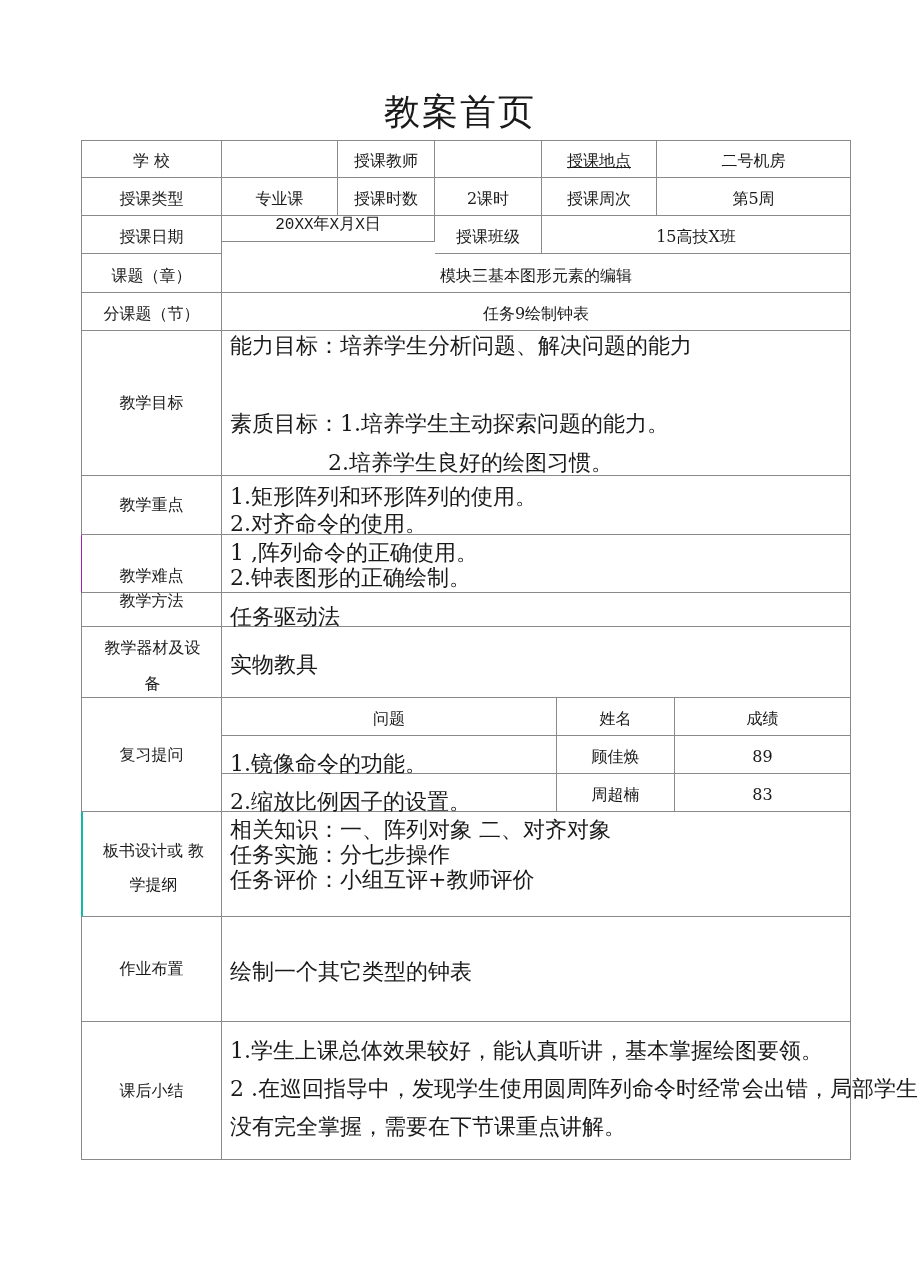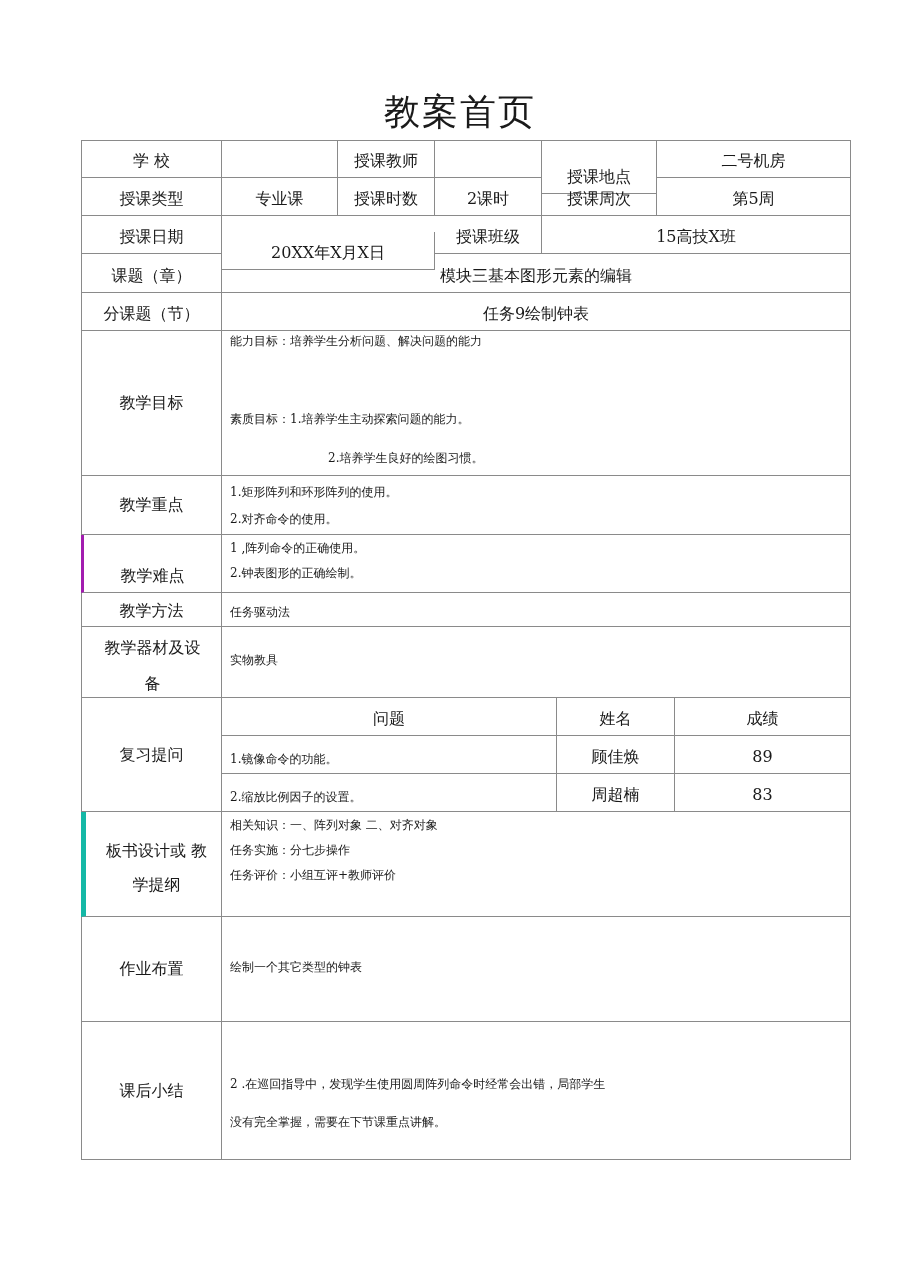--- a/index.html
+++ b/index.html
@@ -17,45 +17,45 @@
     position: absolute; box-sizing: border-box;
     border-right: 1px solid #8a8a8a; border-bottom: 1px solid #8a8a8a;
     font-size: 16px; line-height: 1;
   }
   .frame {
     position: absolute; left: 81px; top: 140px; width: 770px; height: 1020px;
     box-sizing: border-box; border-top: 1px solid #8a8a8a; border-left: 1px solid #8a8a8a;
   }
   .c { display: flex; align-items: flex-end; justify-content: center; padding-bottom: 8px; }
   .cm { display: flex; align-items: center; justify-content: center; text-align: center; }
-  .line { position: absolute; left: 8px; font-size: 12px; white-space: nowrap; }
+  .line { position: absolute; left: 8px; font-size: 22px; white-space: nowrap; }
 </style>
 </head>
 <body>
 
 <div class="title">教案首页</div>
 
 <div class="frame"></div>
 
 <div class="cell c" style="left:81px;top:140px;width:141px;height:38px;border-left:1px solid #8a8a8a;border-top:1px solid #8a8a8a;">学  校</div>
 <div class="cell c" style="left:222px;top:140px;width:116px;height:38px;border-top:1px solid #8a8a8a;"></div>
 <div class="cell c" style="left:338px;top:140px;width:97px;height:38px;border-top:1px solid #8a8a8a;">授课教师</div>
 <div class="cell c" style="left:435px;top:140px;width:107px;height:38px;border-top:1px solid #8a8a8a;"></div>
-<div class="cell c" style="left:542px;top:140px;width:115px;height:54px;border-top:1px solid #8a8a8a;">授课地点</div>
+<div class="cell c" style="left:542px;top:140px;width:115px;height:38px;border-top:1px solid #8a8a8a;text-decoration:underline;">授课地点</div>
 <div class="cell c" style="left:657px;top:140px;width:194px;height:38px;border-top:1px solid #8a8a8a;">二号机房</div>
 
 <div class="cell c" style="left:81px;top:178px;width:141px;height:38px;border-left:1px solid #8a8a8a;">授课类型</div>
 <div class="cell c" style="left:222px;top:178px;width:116px;height:38px;">专业课</div>
 <div class="cell c" style="left:338px;top:178px;width:97px;height:38px;">授课时数</div>
 <div class="cell c" style="left:435px;top:178px;width:107px;height:38px;">2课时</div>
 <div class="cell c" style="left:542px;top:178px;width:115px;height:38px;">授课周次</div>
 <div class="cell c" style="left:657px;top:178px;width:194px;height:38px;">第5周</div>
 
 <div class="cell c" style="left:81px;top:216px;width:141px;height:38px;border-left:1px solid #8a8a8a;">授课日期</div>
-<div class="cell c" style="left:222px;top:232px;width:213px;height:38px;">20XX年X月X日</div>
+<div class="cell c" style="left:222px;top:204px;width:213px;height:38px;font-family:Liberation Mono, monospace;">20XX年X月X日</div>
 <div class="cell c" style="left:435px;top:216px;width:107px;height:38px;">授课班级</div>
 <div class="cell c" style="left:542px;top:216px;width:309px;height:38px;">15高技X班</div>
 
 <div class="cell c" style="left:81px;top:254px;width:141px;height:39px;border-left:1px solid #8a8a8a;">课题（章）</div>
 <div class="cell c" style="left:222px;top:254px;width:629px;height:39px;">模块三基本图形元素的编辑</div>
 
 <div class="cell c" style="left:81px;top:293px;width:141px;height:38px;border-left:1px solid #8a8a8a;">分课题（节）</div>
 <div class="cell c" style="left:222px;top:293px;width:629px;height:38px;">任务9绘制钟表</div>
 
 <div class="cell cm" style="left:81px;top:331px;width:141px;height:145px;border-left:1px solid #8a8a8a;">教学目标</div>
@@ -64,27 +64,27 @@
   <div class="line" style="top:82px;">素质目标：1.培养学生主动探索问题的能力。</div>
   <div class="line" style="top:121px;left:106px;">2.培养学生良好的绘图习惯。</div>
 </div>
 
 <div class="cell cm" style="left:81px;top:476px;width:141px;height:59px;border-left:1px solid #8a8a8a;">教学重点</div>
 <div class="cell" style="left:222px;top:476px;width:629px;height:59px;">
   <div class="line" style="top:10px;">1.矩形阵列和环形阵列的使用。</div>
   <div class="line" style="top:37px;">2.对齐命令的使用。</div>
 </div>
 
-<div class="cell c" style="left:81px;top:535px;width:141px;height:58px;border-left:3px solid #a21caf;">教学难点</div>
+<div class="cell c" style="left:81px;top:535px;width:141px;height:58px;border-left:1px solid #a21caf;">教学难点</div>
 <div class="cell" style="left:222px;top:535px;width:629px;height:58px;">
   <div class="line" style="top:7px;">1 ,阵列命令的正确使用。</div>
   <div class="line" style="top:32px;">2.钟表图形的正确绘制。</div>
 </div>
 
-<div class="cell c" style="left:81px;top:593px;width:141px;height:34px;border-left:1px solid #8a8a8a;padding-bottom:7px;">教学方法</div>
+<div class="cell c" style="left:81px;top:593px;width:141px;height:34px;border-left:1px solid #8a8a8a;padding-bottom:17px;">教学方法</div>
 <div class="cell" style="left:222px;top:593px;width:629px;height:34px;">
   <div class="line" style="top:13px;">任务驱动法</div>
 </div>
 
 <div class="cell" style="left:81px;top:627px;width:141px;height:71px;border-left:1px solid #8a8a8a;">
   <div style="position:absolute;left:0;width:141px;top:13px;text-align:center;">教学器材及设</div>
   <div style="position:absolute;left:0;width:141px;top:49px;text-align:center;">备</div>
 </div>
 <div class="cell" style="left:222px;top:627px;width:629px;height:71px;">
   <div class="line" style="top:27px;">实物教具</div>
@@ -100,32 +100,33 @@
 </div>
 <div class="cell c" style="left:557px;top:736px;width:118px;height:38px;">顾佳焕</div>
 <div class="cell c" style="left:675px;top:736px;width:176px;height:38px;">89</div>
 
 <div class="cell" style="left:222px;top:774px;width:335px;height:38px;">
   <div class="line" style="top:17px;">2.缩放比例因子的设置。</div>
 </div>
 <div class="cell c" style="left:557px;top:774px;width:118px;height:38px;">周超楠</div>
 <div class="cell c" style="left:675px;top:774px;width:176px;height:38px;">83</div>
 
-<div class="cell" style="left:81px;top:812px;width:141px;height:105px;border-left:5px solid #14b8a6;">
+<div class="cell" style="left:81px;top:812px;width:141px;height:105px;border-left:2px solid #14b8a6;">
   <div style="position:absolute;left:0;width:141px;top:31px;text-align:center;white-space:pre;">板书设计或 教</div>
   <div style="position:absolute;left:0;width:141px;top:65px;text-align:center;">学提纲</div>
 </div>
 <div class="cell" style="left:222px;top:812px;width:629px;height:105px;">
   <div class="line" style="top:7px;">相关知识：一、阵列对象 二、对齐对象</div>
   <div class="line" style="top:32px;">任务实施：分七步操作</div>
   <div class="line" style="top:57px;">任务评价：小组互评+教师评价</div>
 </div>
 
 <div class="cell cm" style="left:81px;top:917px;width:141px;height:105px;border-left:1px solid #8a8a8a;">作业布置</div>
 <div class="cell" style="left:222px;top:917px;width:629px;height:105px;">
   <div class="line" style="top:44px;">绘制一个其它类型的钟表</div>
 </div>
 
 <div class="cell cm" style="left:81px;top:1022px;width:141px;height:138px;border-left:1px solid #8a8a8a;">课后小结</div>
 <div class="cell" style="left:222px;top:1022px;width:629px;height:138px;">
+  <div class="line" style="top:18px;">1.学生上课总体效果较好，能认真听讲，基本掌握绘图要领。</div>
   <div class="line" style="top:56px;">2 .在巡回指导中，发现学生使用圆周阵列命令时经常会出错，局部学生</div>
   <div class="line" style="top:94px;">没有完全掌握，需要在下节课重点讲解。</div>
 </div>
 
 </body></html>

